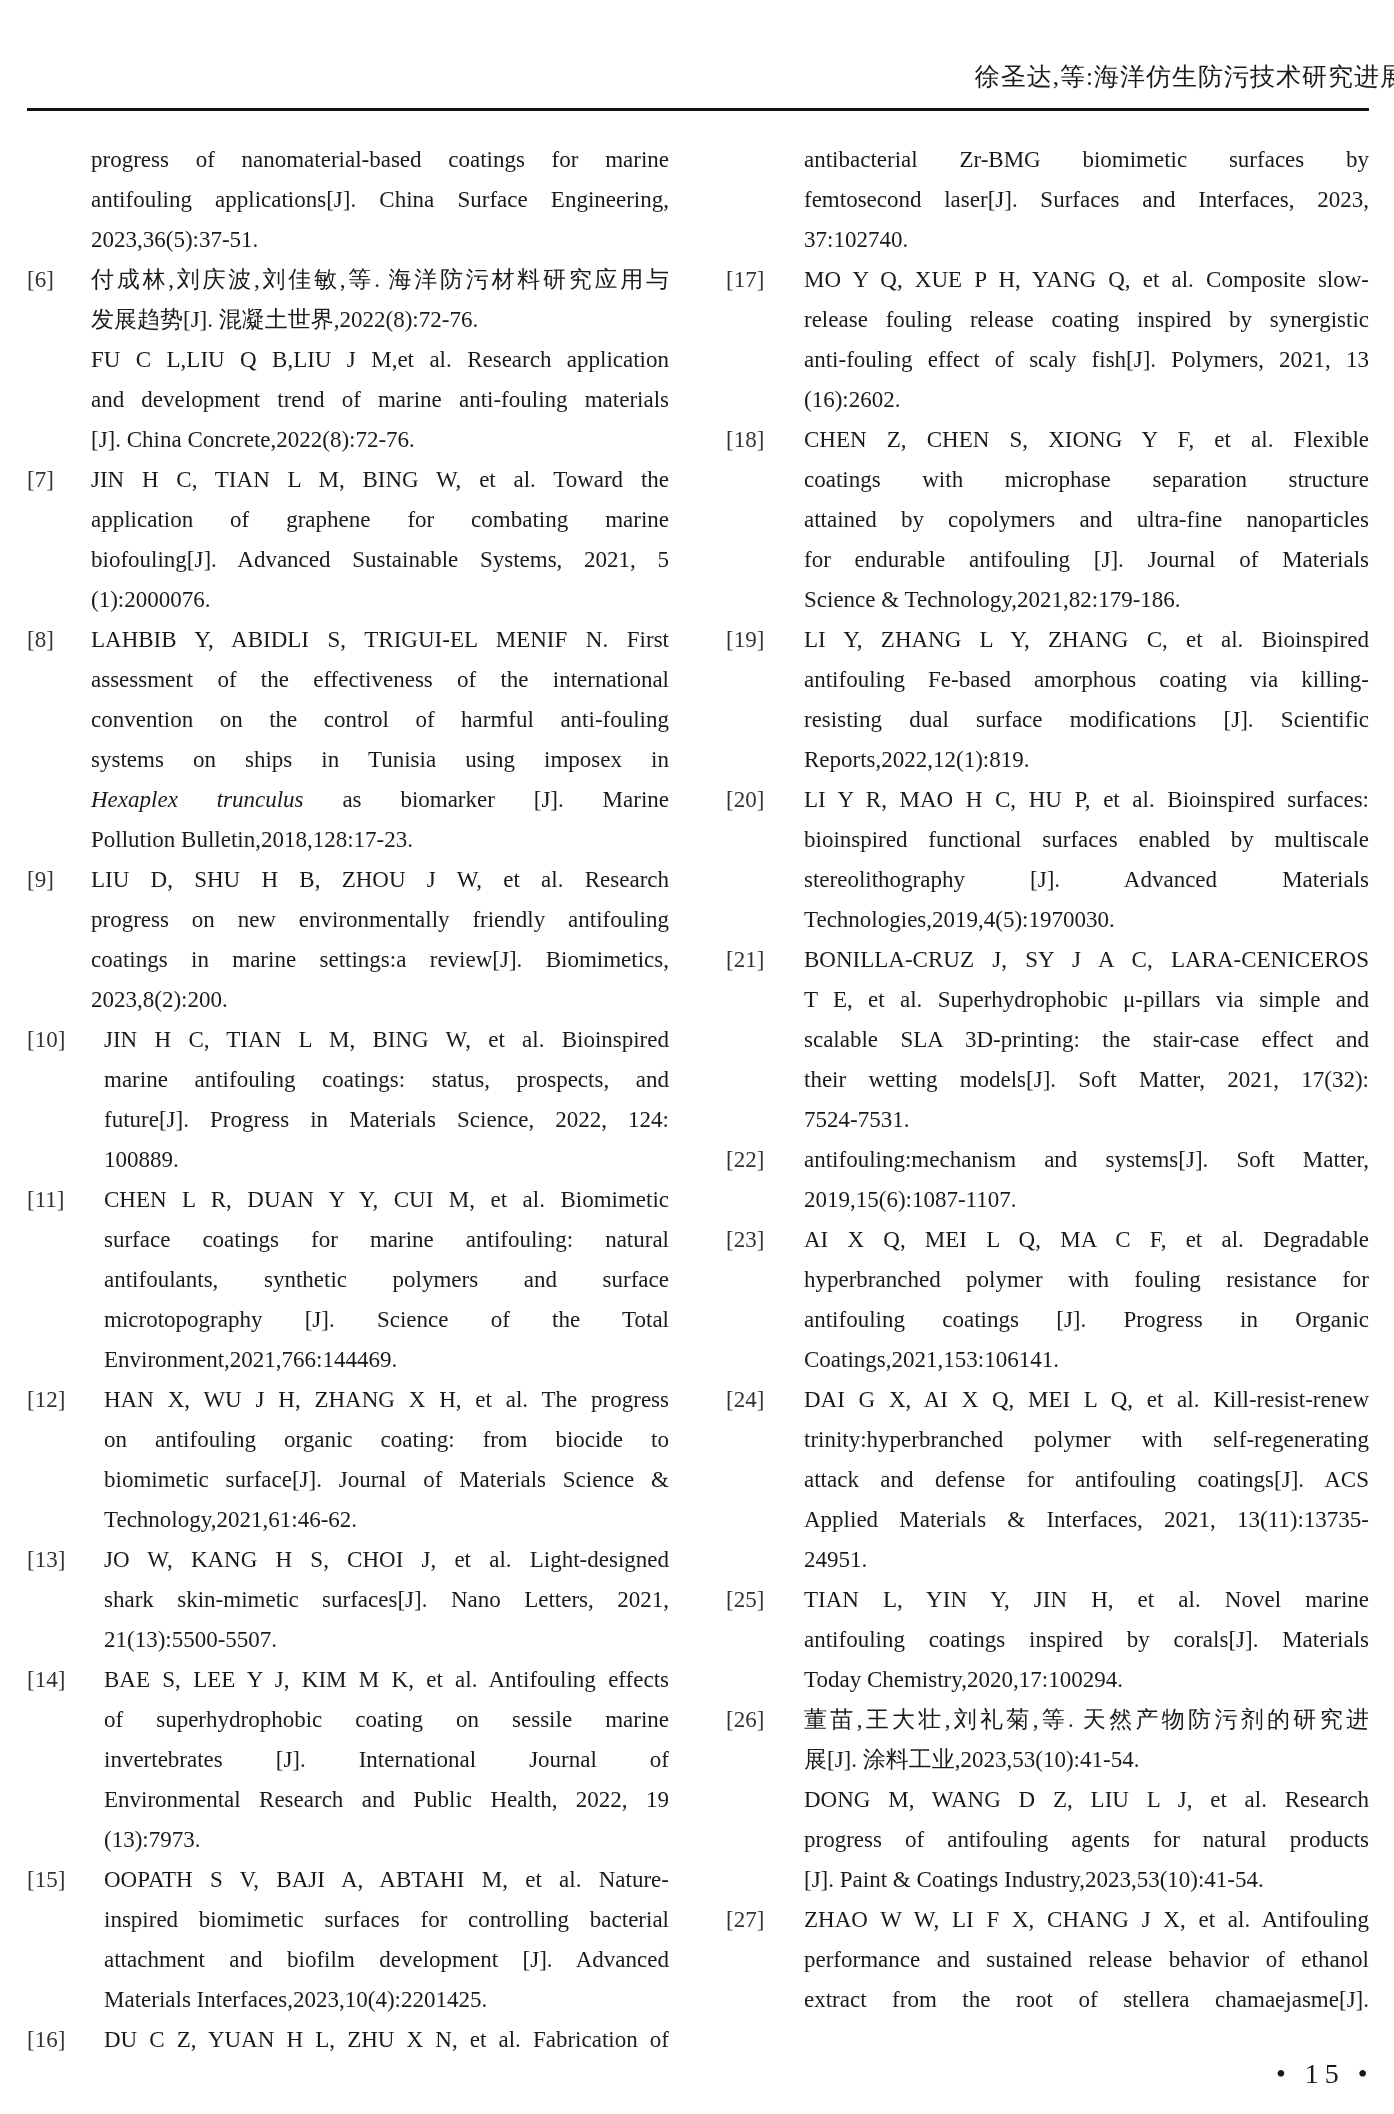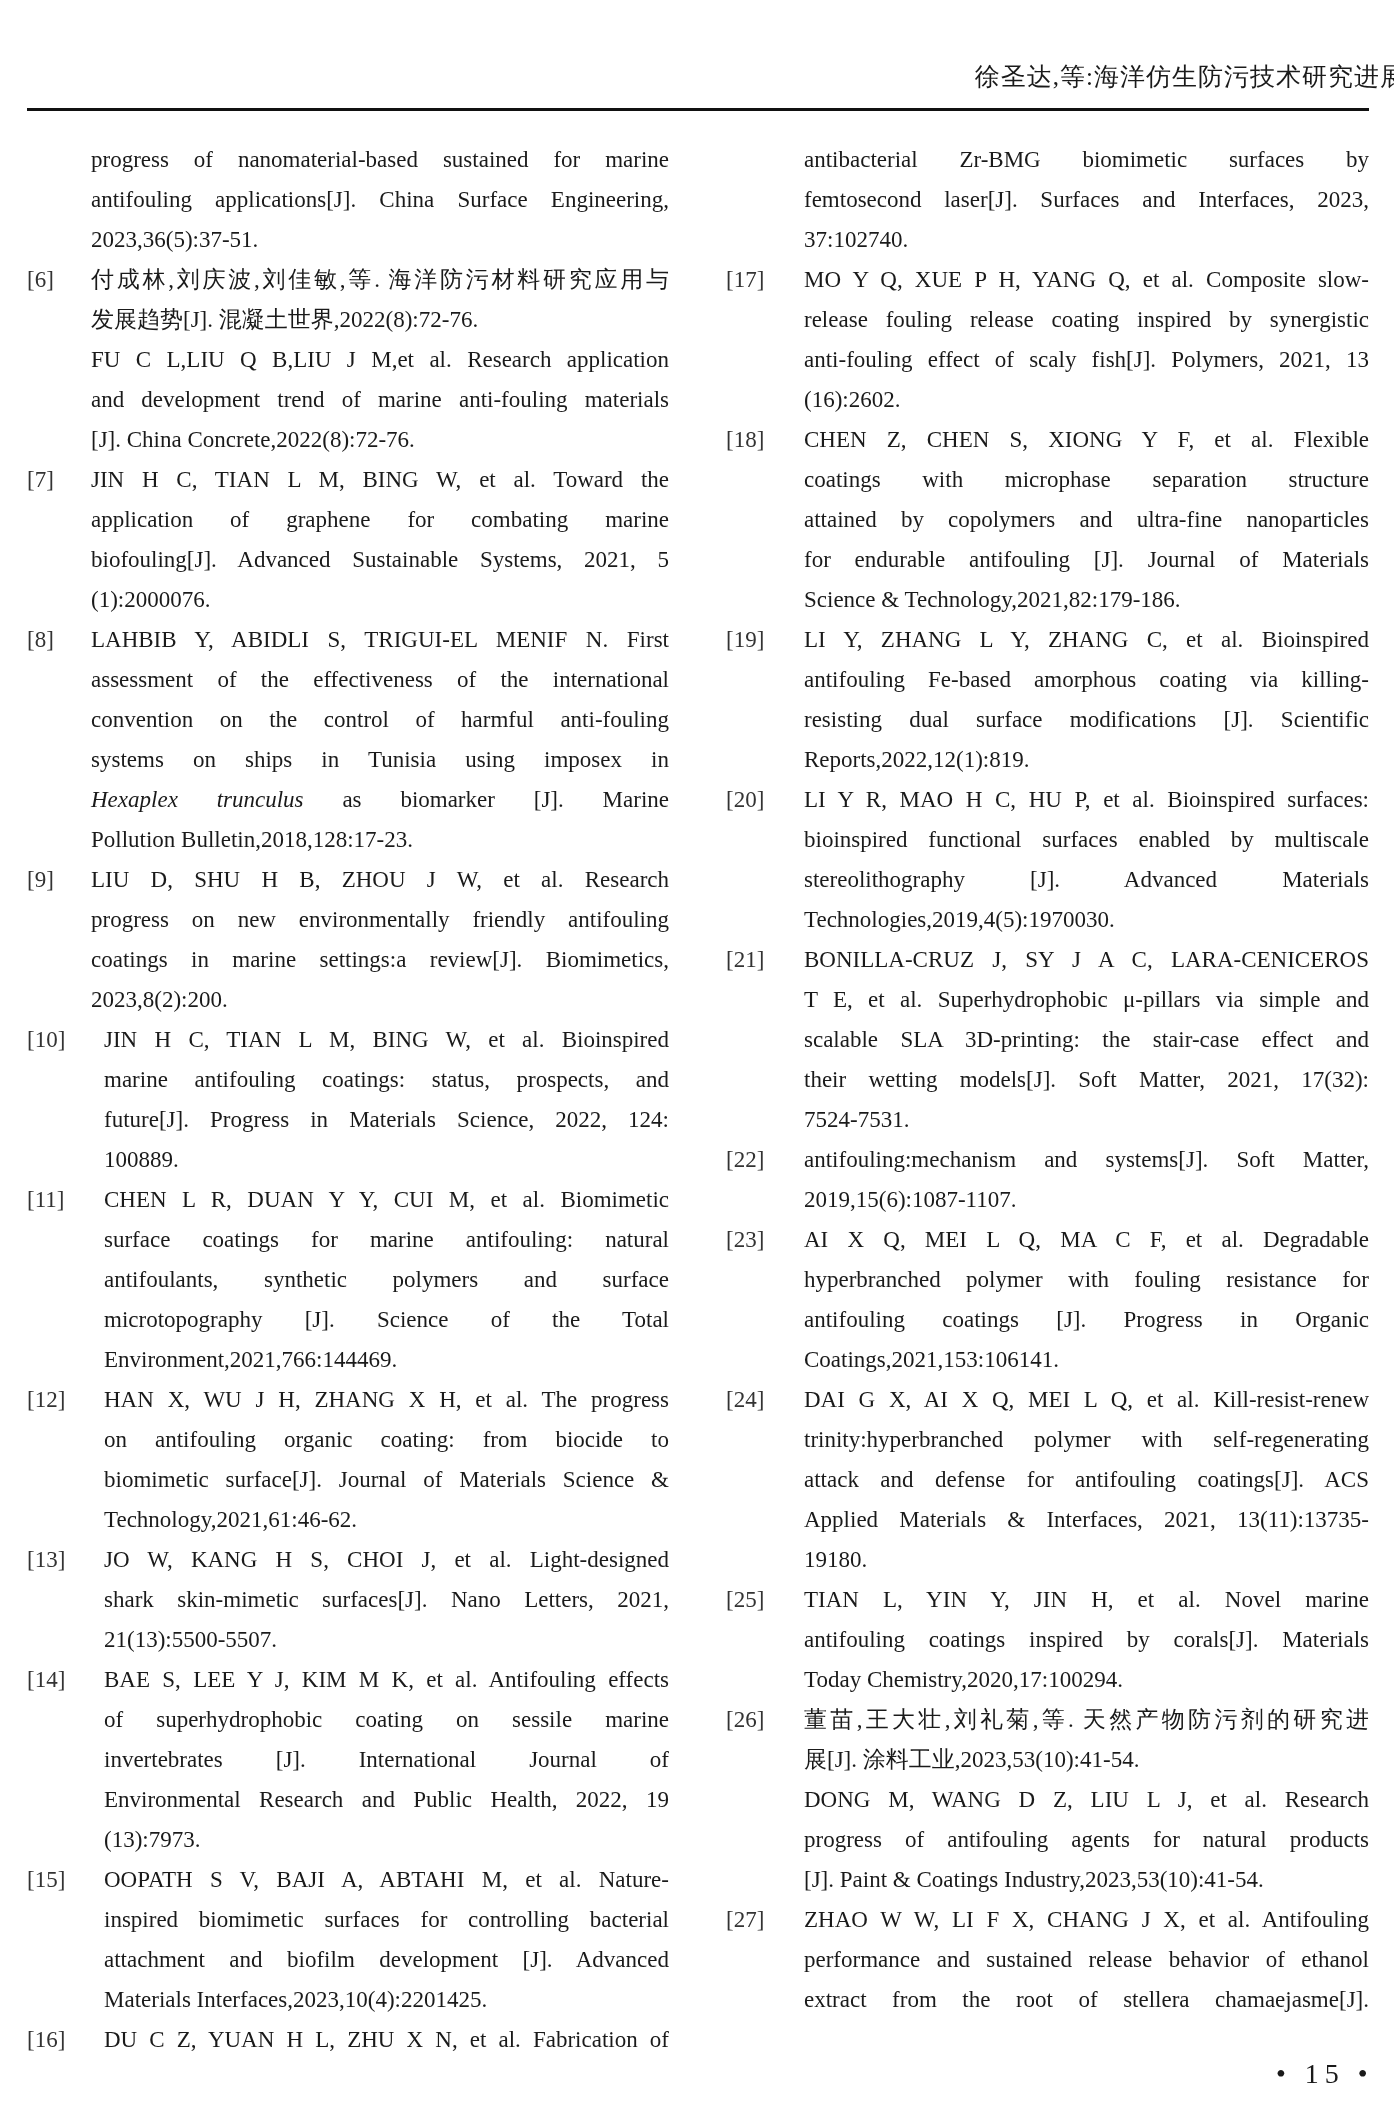--- a/index.html
+++ b/index.html
@@ -24,21 +24,21 @@
 </style>
 </head>
 <body>
 
 <div class="header-title">徐圣达,等:海洋仿生防污技术研究进展</div>
 <div class="header-rule"></div>
 
 <div class="col col-left" id="col-left">
     <div class="ref">
       <div class="body">
-        <div class="line">progress of nanomaterial-based sustained for marine</div>
+        <div class="line">progress of nanomaterial-based coatings for marine</div>
         <div class="line">antifouling applications[J]. China Surface Engineering,</div>
         <div class="line last">2023,36(5):37-51.</div>
       </div>
     </div>
     <div class="ref">
       <span class="label">[6]</span>
       <div class="body">
         <div class="line">付成林,刘庆波,刘佳敏,等. 海洋防污材料研究应用与</div>
         <div class="line last">发展趋势[J]. 混凝土世界,2022(8):72-76.</div>
         <div class="line">FU C L,LIU Q B,LIU J M,et al. Research application</div>
@@ -208,21 +208,21 @@
         <div class="line last">Coatings,2021,153:106141.</div>
       </div>
     </div>
     <div class="ref two">
       <span class="label">[24]</span>
       <div class="body">
         <div class="line">DAI G X, AI X Q, MEI L Q, et al. Kill-resist-renew</div>
         <div class="line">trinity:hyperbranched polymer with self-regenerating</div>
         <div class="line">attack and defense for antifouling coatings[J]. ACS</div>
         <div class="line">Applied Materials &amp; Interfaces, 2021, 13(11):13735-</div>
-        <div class="line last">19180.</div>
+        <div class="line last">24951.</div>
       </div>
     </div>
     <div class="ref two">
       <span class="label">[25]</span>
       <div class="body">
         <div class="line">TIAN L, YIN Y, JIN H, et al. Novel marine</div>
         <div class="line">antifouling coatings inspired by corals[J]. Materials</div>
         <div class="line last">Today Chemistry,2020,17:100294.</div>
       </div>
     </div>

